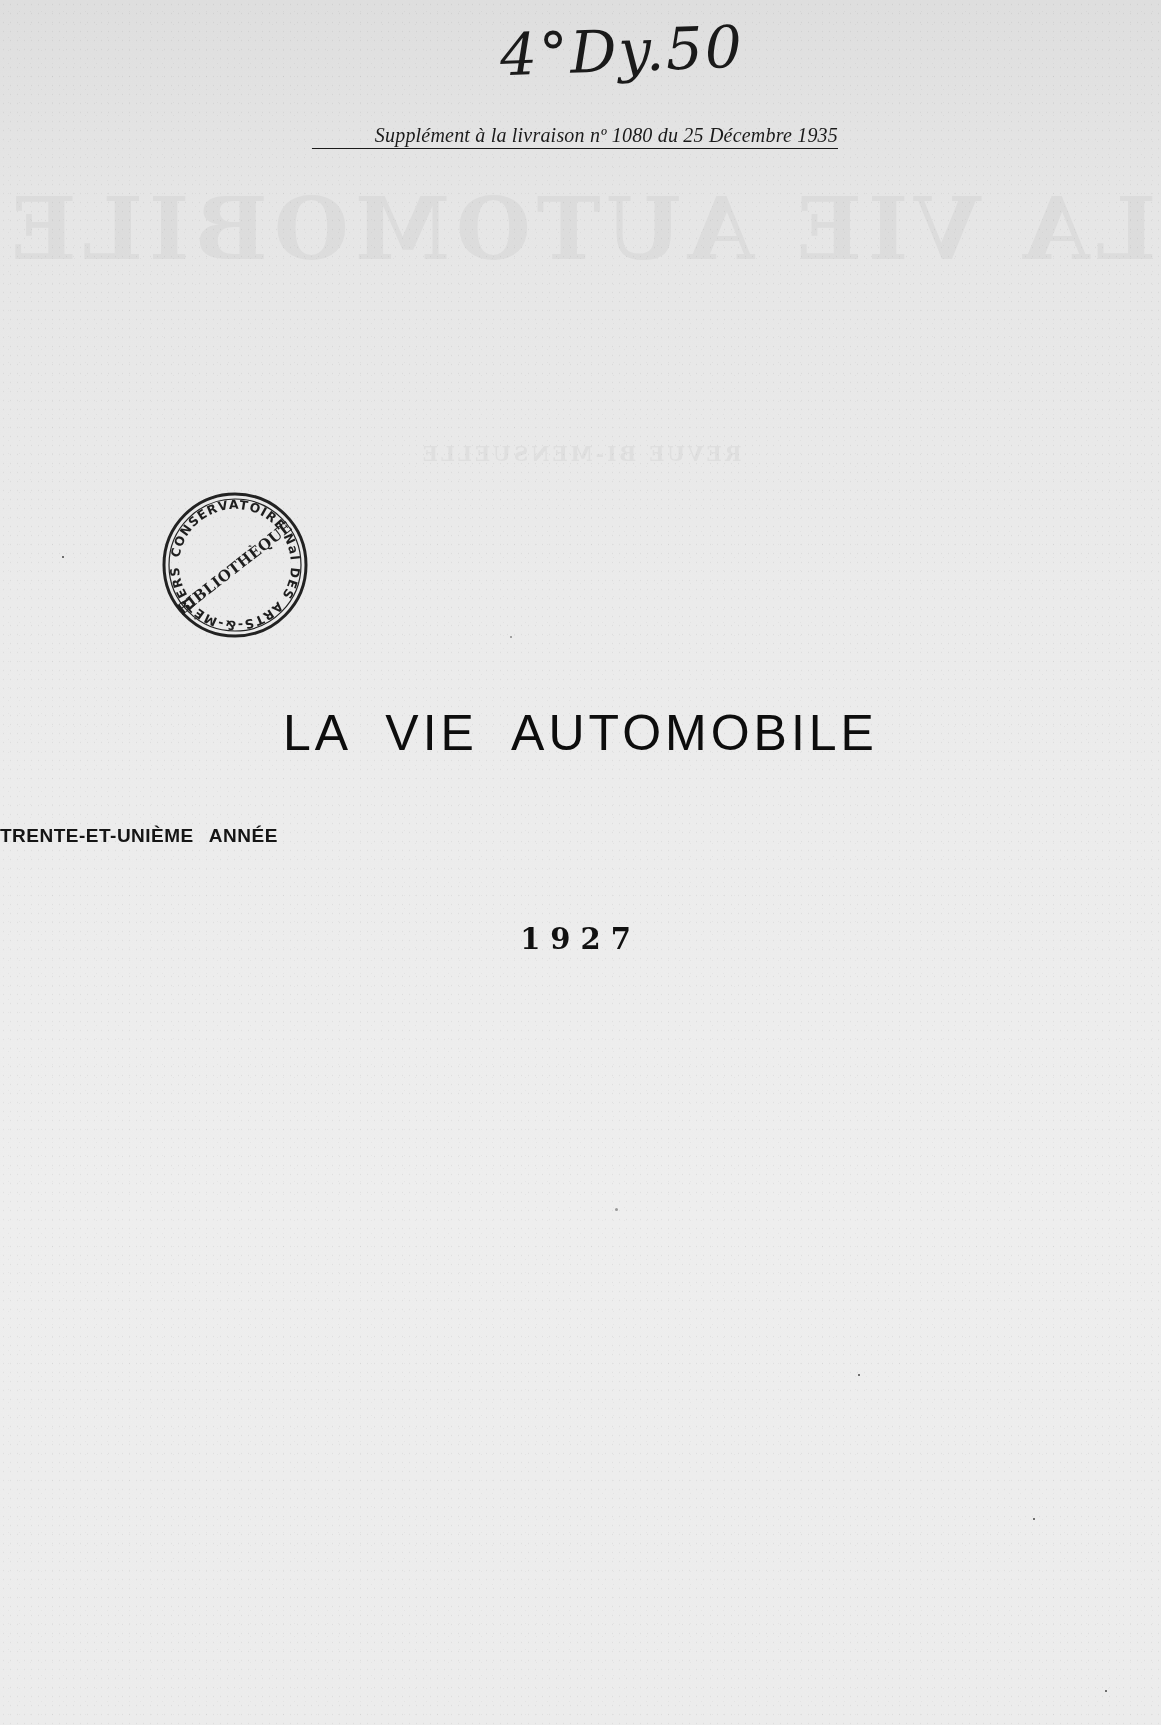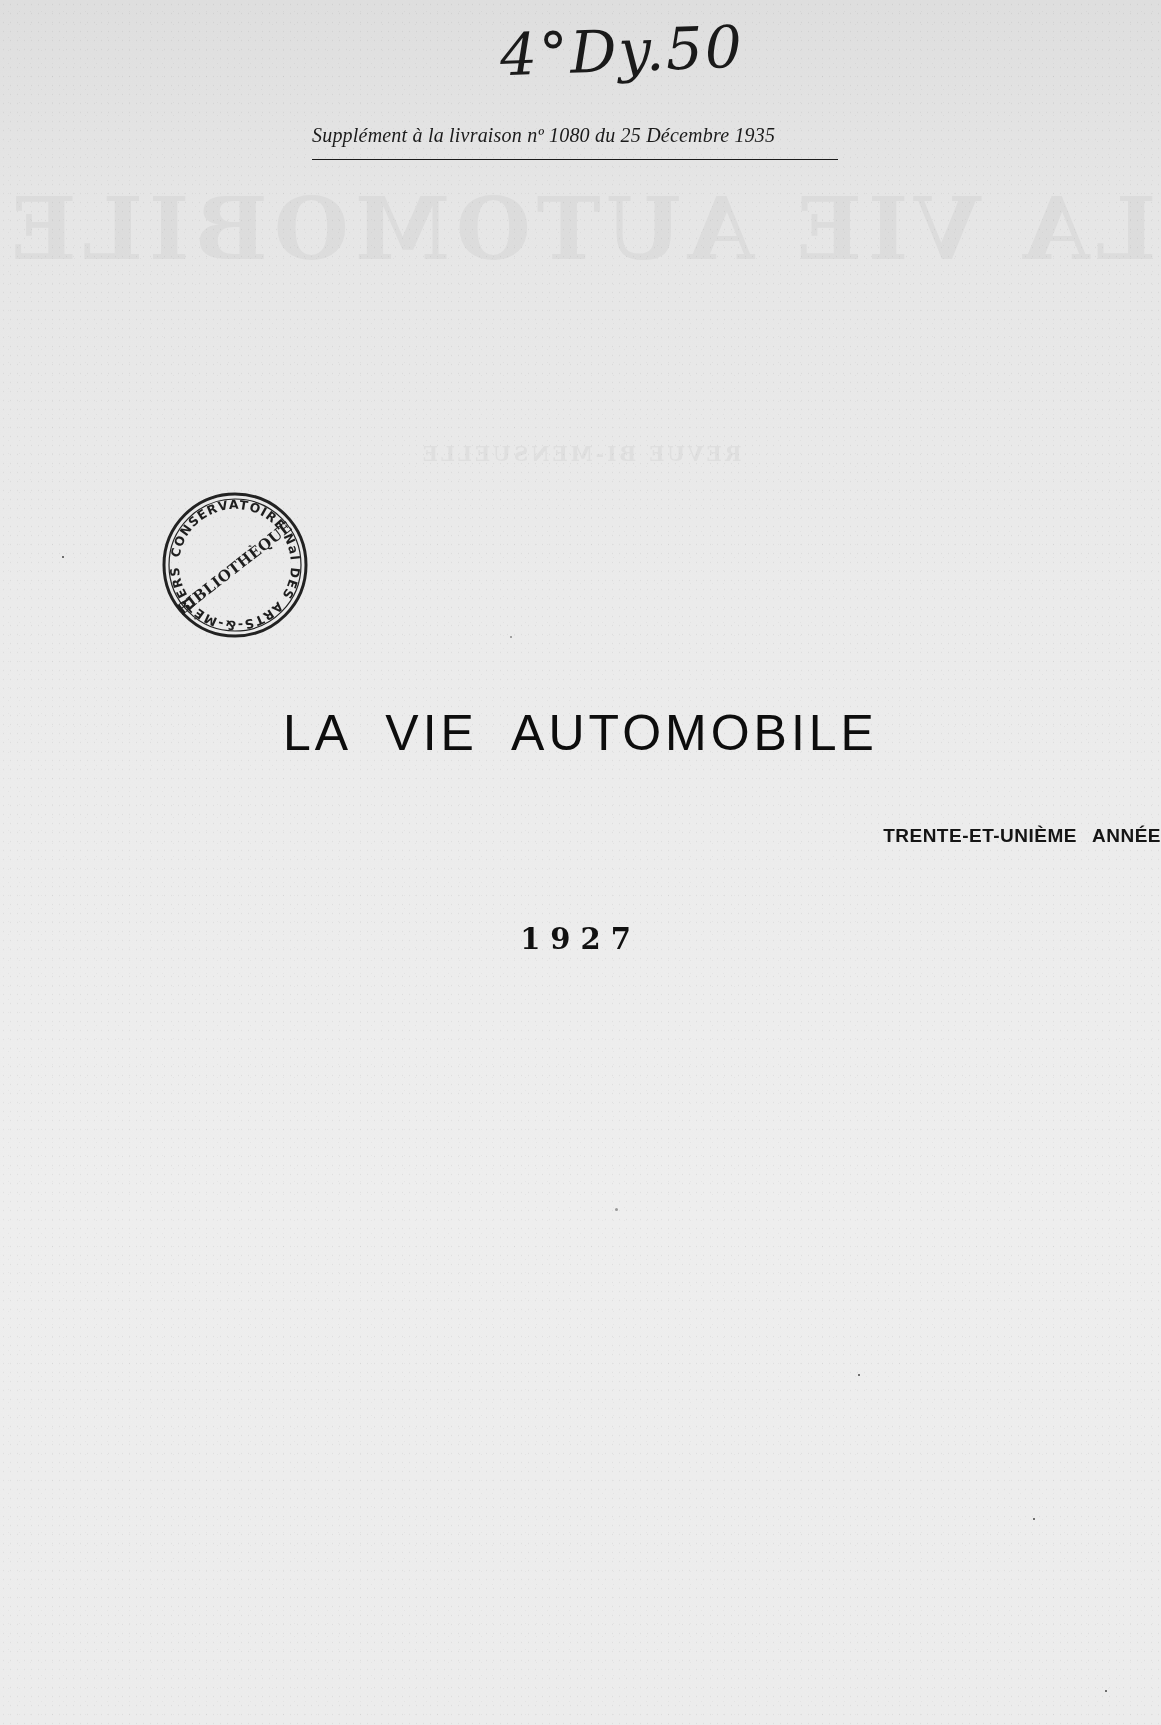--- a/index.html
+++ b/index.html
@@ -64,27 +64,27 @@
       color: #1a1a1a;
       letter-spacing: 2px;
       transform: rotate(-2deg);
       line-height: 1;
     }
     .supplement {
       position: absolute;
       left: 312px;
       top: 124px;
       width: 526px;
-      text-align: left;
+      text-align: right;
       font-family: "Liberation Serif", serif;
       font-style: italic;
       font-size: 20px;
       color: #1a1a1a;
       border-bottom: 1.6px solid #1a1a1a;
-      padding-bottom: 12px;
+      padding-bottom: 1px;
       white-space: nowrap;
       letter-spacing: 0.2px;
     }
     .stamp {
       position: absolute;
       left: 161px;
       top: 491px;
       width: 148px;
       height: 148px;
     }
@@ -100,21 +100,21 @@
       word-spacing: 18px;
       color: #0d0d0d;
       transform: scaleY(0.98);
       white-space: nowrap;
     }
     .subtitle {
       position: absolute;
       left: 0;
       top: 825px;
       width: 1161px;
-      text-align: right;
+      text-align: left;
       font-family: "Liberation Sans", sans-serif;
       font-weight: bold;
       font-size: 19px;
       letter-spacing: 0.5px;
       word-spacing: 10px;
       color: #151515;
       white-space: nowrap;
     }
     .year {
       position: absolute;

